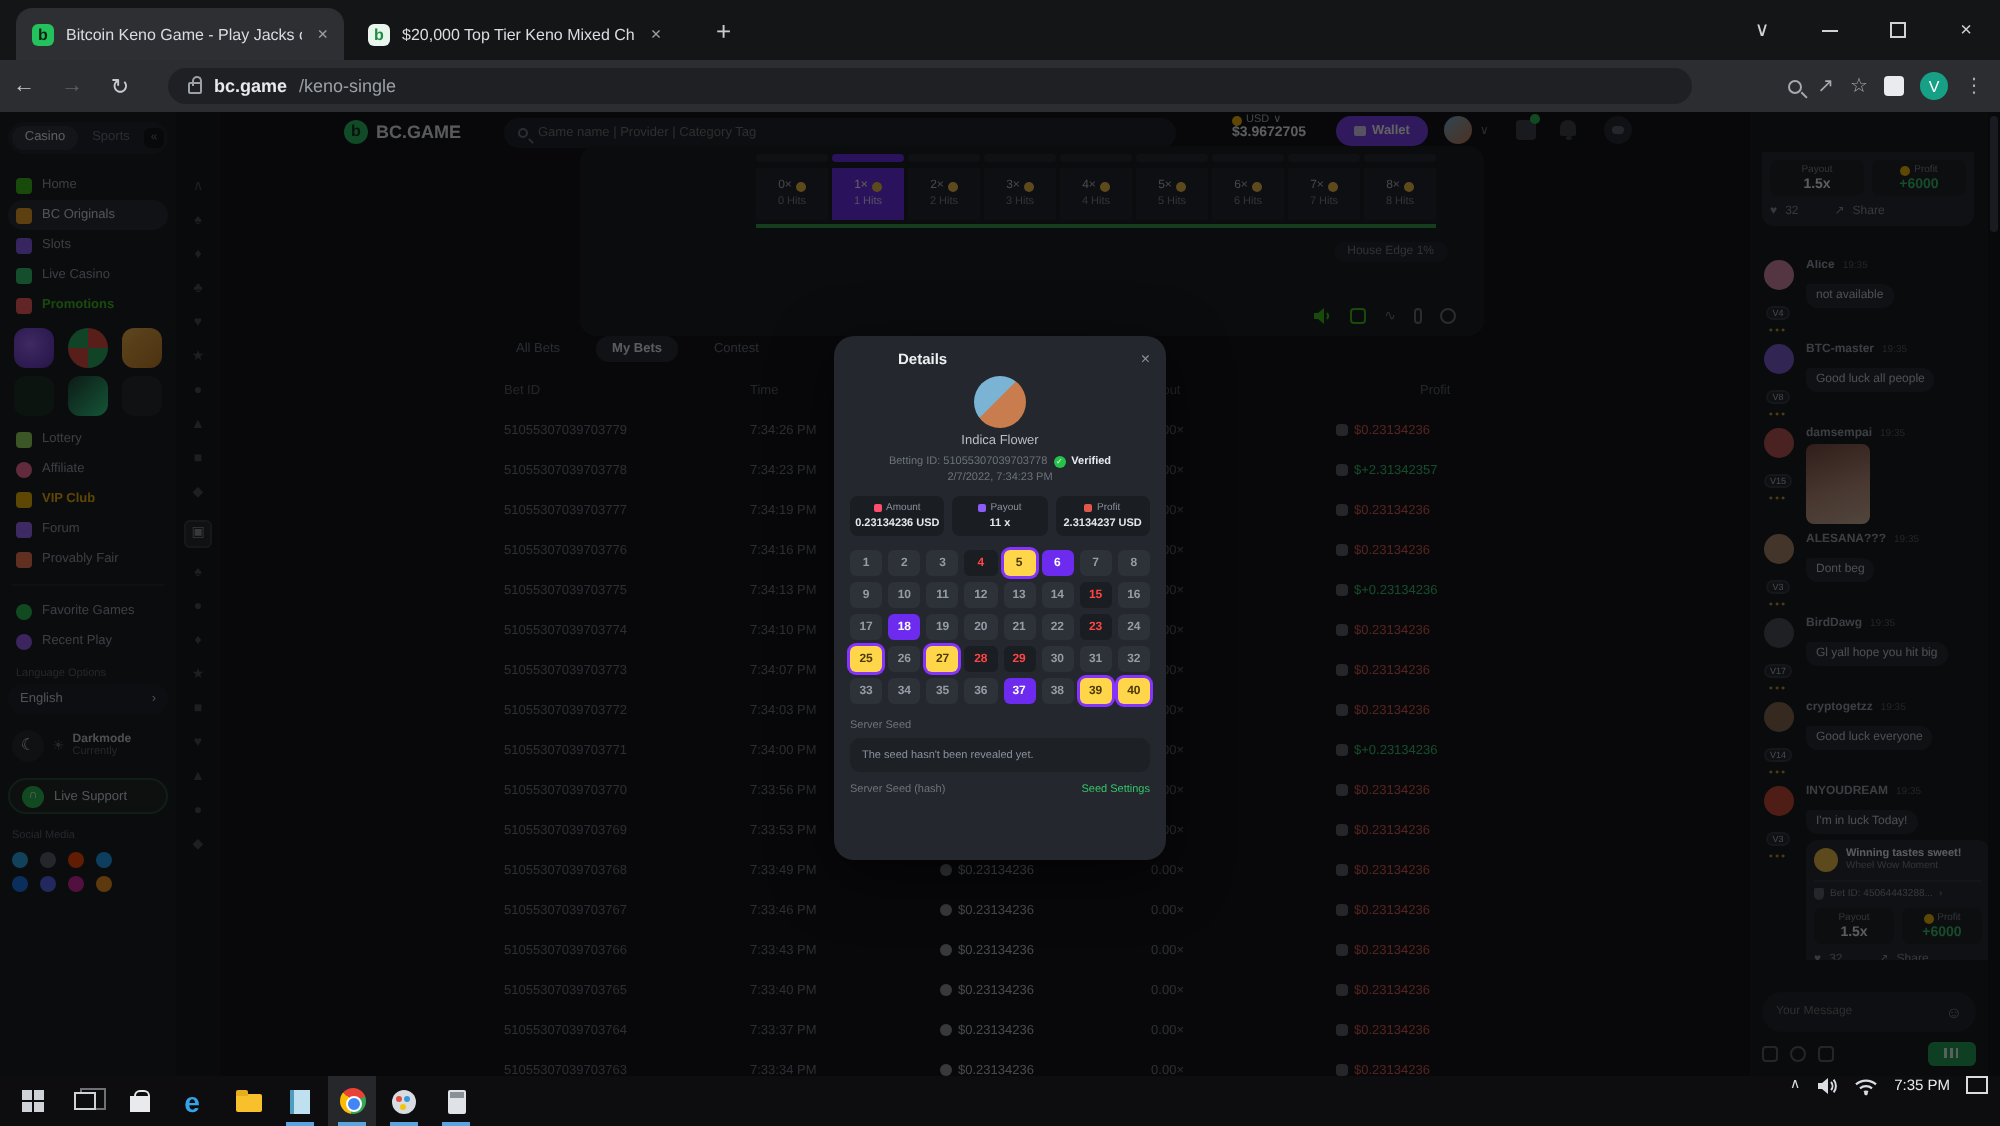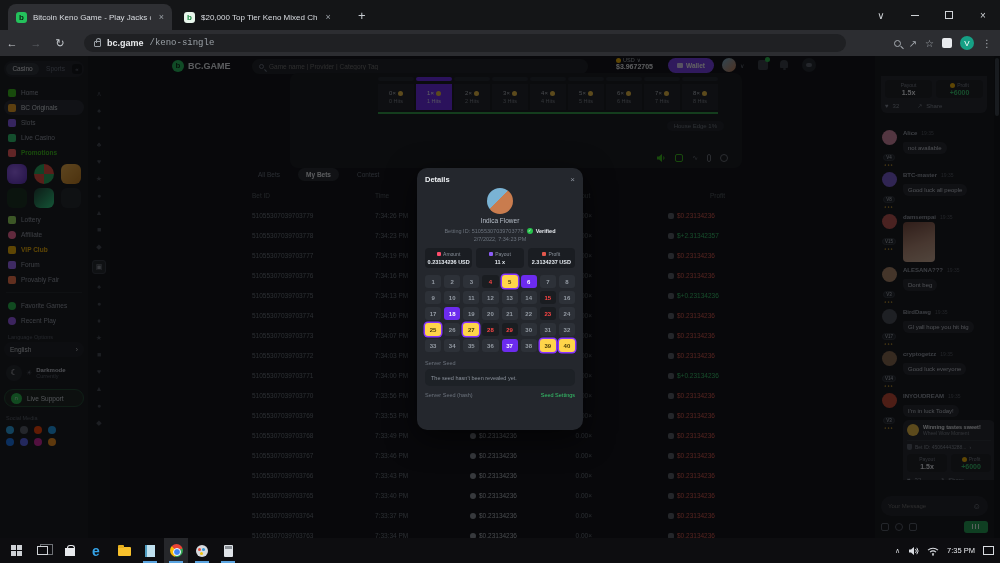--- a/index.html
+++ b/index.html
@@ -19,21 +19,21 @@
   .winbtns>div{width:34px;height:30px;display:flex;align-items:center;justify-content:center;color:#cfd2d6;font-size:10px;}
   .wb-max i{display:block;width:8px;height:8px;border:1px solid #cfd2d6;}
   .wb-min i{display:block;width:8px;height:1px;background:#cfd2d6;}
   .toolbar{position:absolute;left:0;top:30px;width:1000px;height:26px;background:#2c2d31;display:flex;align-items:center;}
   .nico{color:#c7cbd0;font-size:11px;width:24px;text-align:center;}
   .nico.dis{color:#5f6368;}
   .omni{position:absolute;left:84px;top:4px;width:762px;height:18px;background:#1f2023;border-radius:9px;display:flex;align-items:center;padding:0 10px;gap:6px;}
   .lock{width:7px;height:6px;border:1px solid #9aa0a6;border-radius:1px;position:relative;margin-top:2px;}
   .lock:before{content:"";position:absolute;left:1px;top:-4px;width:3px;height:4px;border:1px solid #9aa0a6;border-bottom:none;border-radius:3px 3px 0 0;}
   .omni .host{color:#e8eaed;font-size:9px;font-weight:bold;}
-  .omni .path{color:#9aa0a6;font-size:9px;font-family:Liberation Mono, monospace;}
+  .omni .path{color:#9aa0a6;font-size:9px;}
   .tbright{position:absolute;right:0;top:30px;height:26px;display:flex;align-items:center;gap:8px;padding-right:8px;}
   .tbright .gico{color:#a6abb1;font-size:10px;}
   .mag{width:7px;height:7px;border:1.2px solid #a6abb1;border-radius:50%;position:relative;}
   .mag:after{content:"";position:absolute;left:5px;top:6px;width:4px;height:1.2px;background:#a6abb1;transform:rotate(45deg);}
   .ext{width:10px;height:10px;background:#e9ebee;border-radius:2px;}
   .prof{width:14px;height:14px;border-radius:50%;background:#16a085;color:#fff;font-size:8px;display:flex;align-items:center;justify-content:center;}
 
   
   .page{position:absolute;left:0;top:56px;width:1000px;height:482px;background:#0e1013;overflow:hidden;}
   .overlay{position:absolute;left:0;top:56px;width:1000px;height:482px;background:rgba(4,5,7,.63);z-index:40;}
@@ -188,21 +188,21 @@
   .csend{margin-left:auto;width:24px;height:12px;background:#23a453;border-radius:3px;position:relative;}
   .csend:after{content:"";position:absolute;left:8px;top:3px;width:7px;height:5px;background:
     repeating-linear-gradient(90deg,#eafff0 0 1.5px,transparent 1.5px 3px);}
 
   .pgscroll{position:absolute;right:0;top:0;width:6px;height:482px;background:#101214;}
   .pgthumb{position:absolute;right:1px;top:2px;width:4px;height:58px;border-radius:2px;background:#3a4149;}
 
   
   .modal{position:absolute;left:417px;top:168px;width:166px;height:262px;background:#24272d;border-radius:10px;z-index:50;box-shadow:0 8px 30px rgba(0,0,0,.6);padding:7px 8px;}
   .mhead{display:flex;justify-content:space-between;align-items:center;}
-  .mtitle{color:#eef1f4;font-size:7.5px;font-weight:bold;}
+  .mtitle{color:#eef1f4;font-size:7.5px;font-weight:bold;margin-left:24px;}
   .mx{color:#8a919b;font-size:8px;}
   .mava{width:26px;height:26px;border-radius:50%;background:linear-gradient(135deg,#7ab3d4 45%,#c97c4e 46%);margin:4px auto 0;}
   .muser{text-align:center;color:#b7bec8;font-size:6.5px;margin-top:3px;}
   .mbid{display:flex;align-items:center;justify-content:center;gap:3px;margin-top:4px;color:#6c737d;font-size:5.5px;}
   .vshield{width:6px;height:6px;border-radius:50%;background:#27c24c;color:#fff;font-size:4px;text-align:center;line-height:6px;}
   .vtxt{color:#e8ecf1;font-weight:bold;font-size:5.5px;}
   .mdate{text-align:center;color:#6c737d;font-size:5.5px;margin-top:2px;}
   .mstats{display:flex;gap:4px;margin-top:6px;}
   .sbox{flex:1;background:#1a1d22;border-radius:4px;padding:3px 2px;text-align:center;}
   .sbox .lab{display:flex;align-items:center;justify-content:center;gap:2px;color:#8a919b;font-size:5px;}
@@ -233,21 +233,21 @@
   .edge{color:#35a3e8;font-size:14px;font-weight:bold;line-height:12px;}
   .folder{width:13px;height:9px;background:#f8c12c;border-radius:1px;position:relative;margin-top:2px;}
   .folder:before{content:"";position:absolute;left:0;top:-2px;width:6px;height:3px;background:#e5ae1d;border-radius:1px 1px 0 0;}
   .note{width:10px;height:12px;background:#bfe0ef;border-left:2px solid #4e9cc0;}
   .chromeic{width:13px;height:13px;border-radius:50%;background:conic-gradient(from -50deg,#ea4335 0 120deg,#34a853 0 240deg,#fbbc05 0 360deg);position:relative;}
   .chromeic:after{content:"";position:absolute;left:3.5px;top:3.5px;width:6px;height:6px;border-radius:50%;background:#4285f4;border:1px solid #fff;}
   .paint{width:12px;height:12px;border-radius:50%;background:#d8dbdf;position:relative;}
   .paint:after{content:"";position:absolute;left:2px;top:3px;width:3px;height:3px;border-radius:50%;background:#e74c3c;box-shadow:4px 0 0 #3498db,2px 4px 0 #f1c40f;}
   .calc{width:9px;height:12px;background:#dfe3e8;border-radius:1px;position:relative;}
   .calc:after{content:"";position:absolute;left:1px;top:1px;width:7px;height:3px;background:#8a9097;}
-  .tray{position:absolute;right:6px;top:0;height:25px;display:flex;align-items:center;gap:8px;}
+  .tray{position:absolute;right:6px;top:0;height:25px;display:flex;gap:8px;}
   .tray .tchev{color:#d9dce1;font-size:7px;}
   .ttime{color:#e8eaed;font-size:7.5px;}
   .tact{width:11px;height:9px;border:1px solid #d9dce1;position:relative;}
 </style>
 </head>
 <body>
 
 <div id="screen">
 
   <div class="tabstrip">

